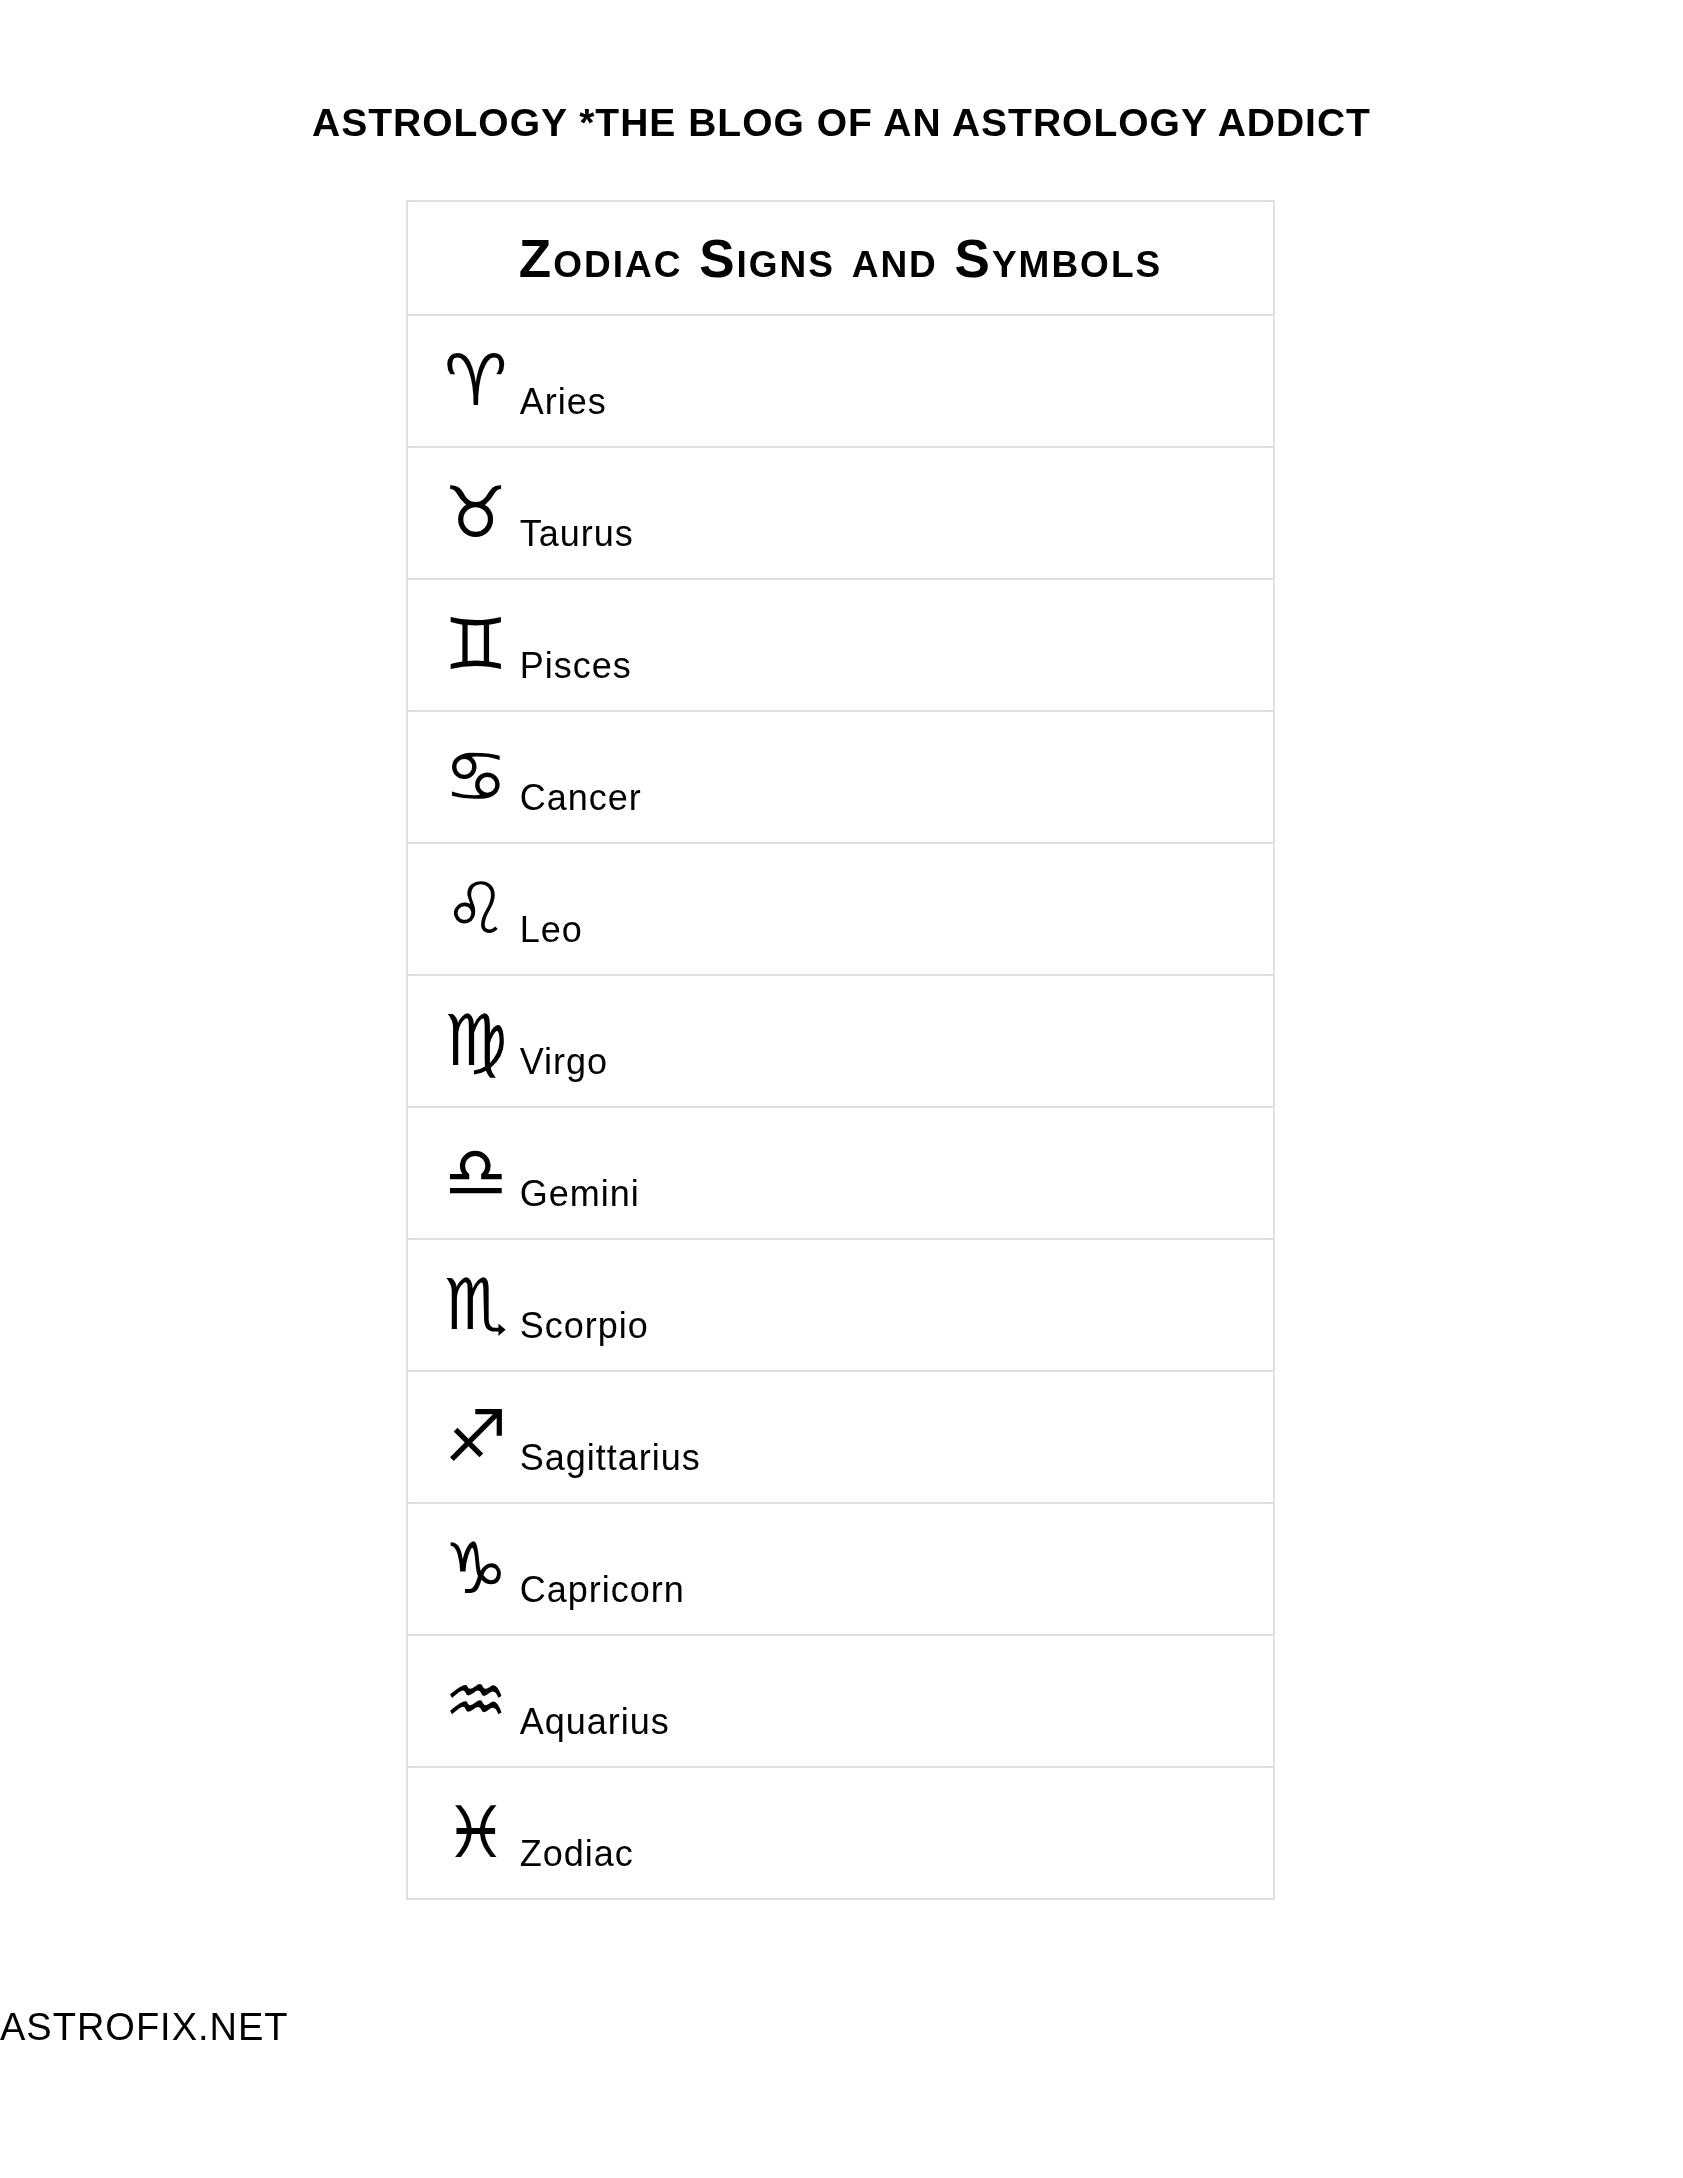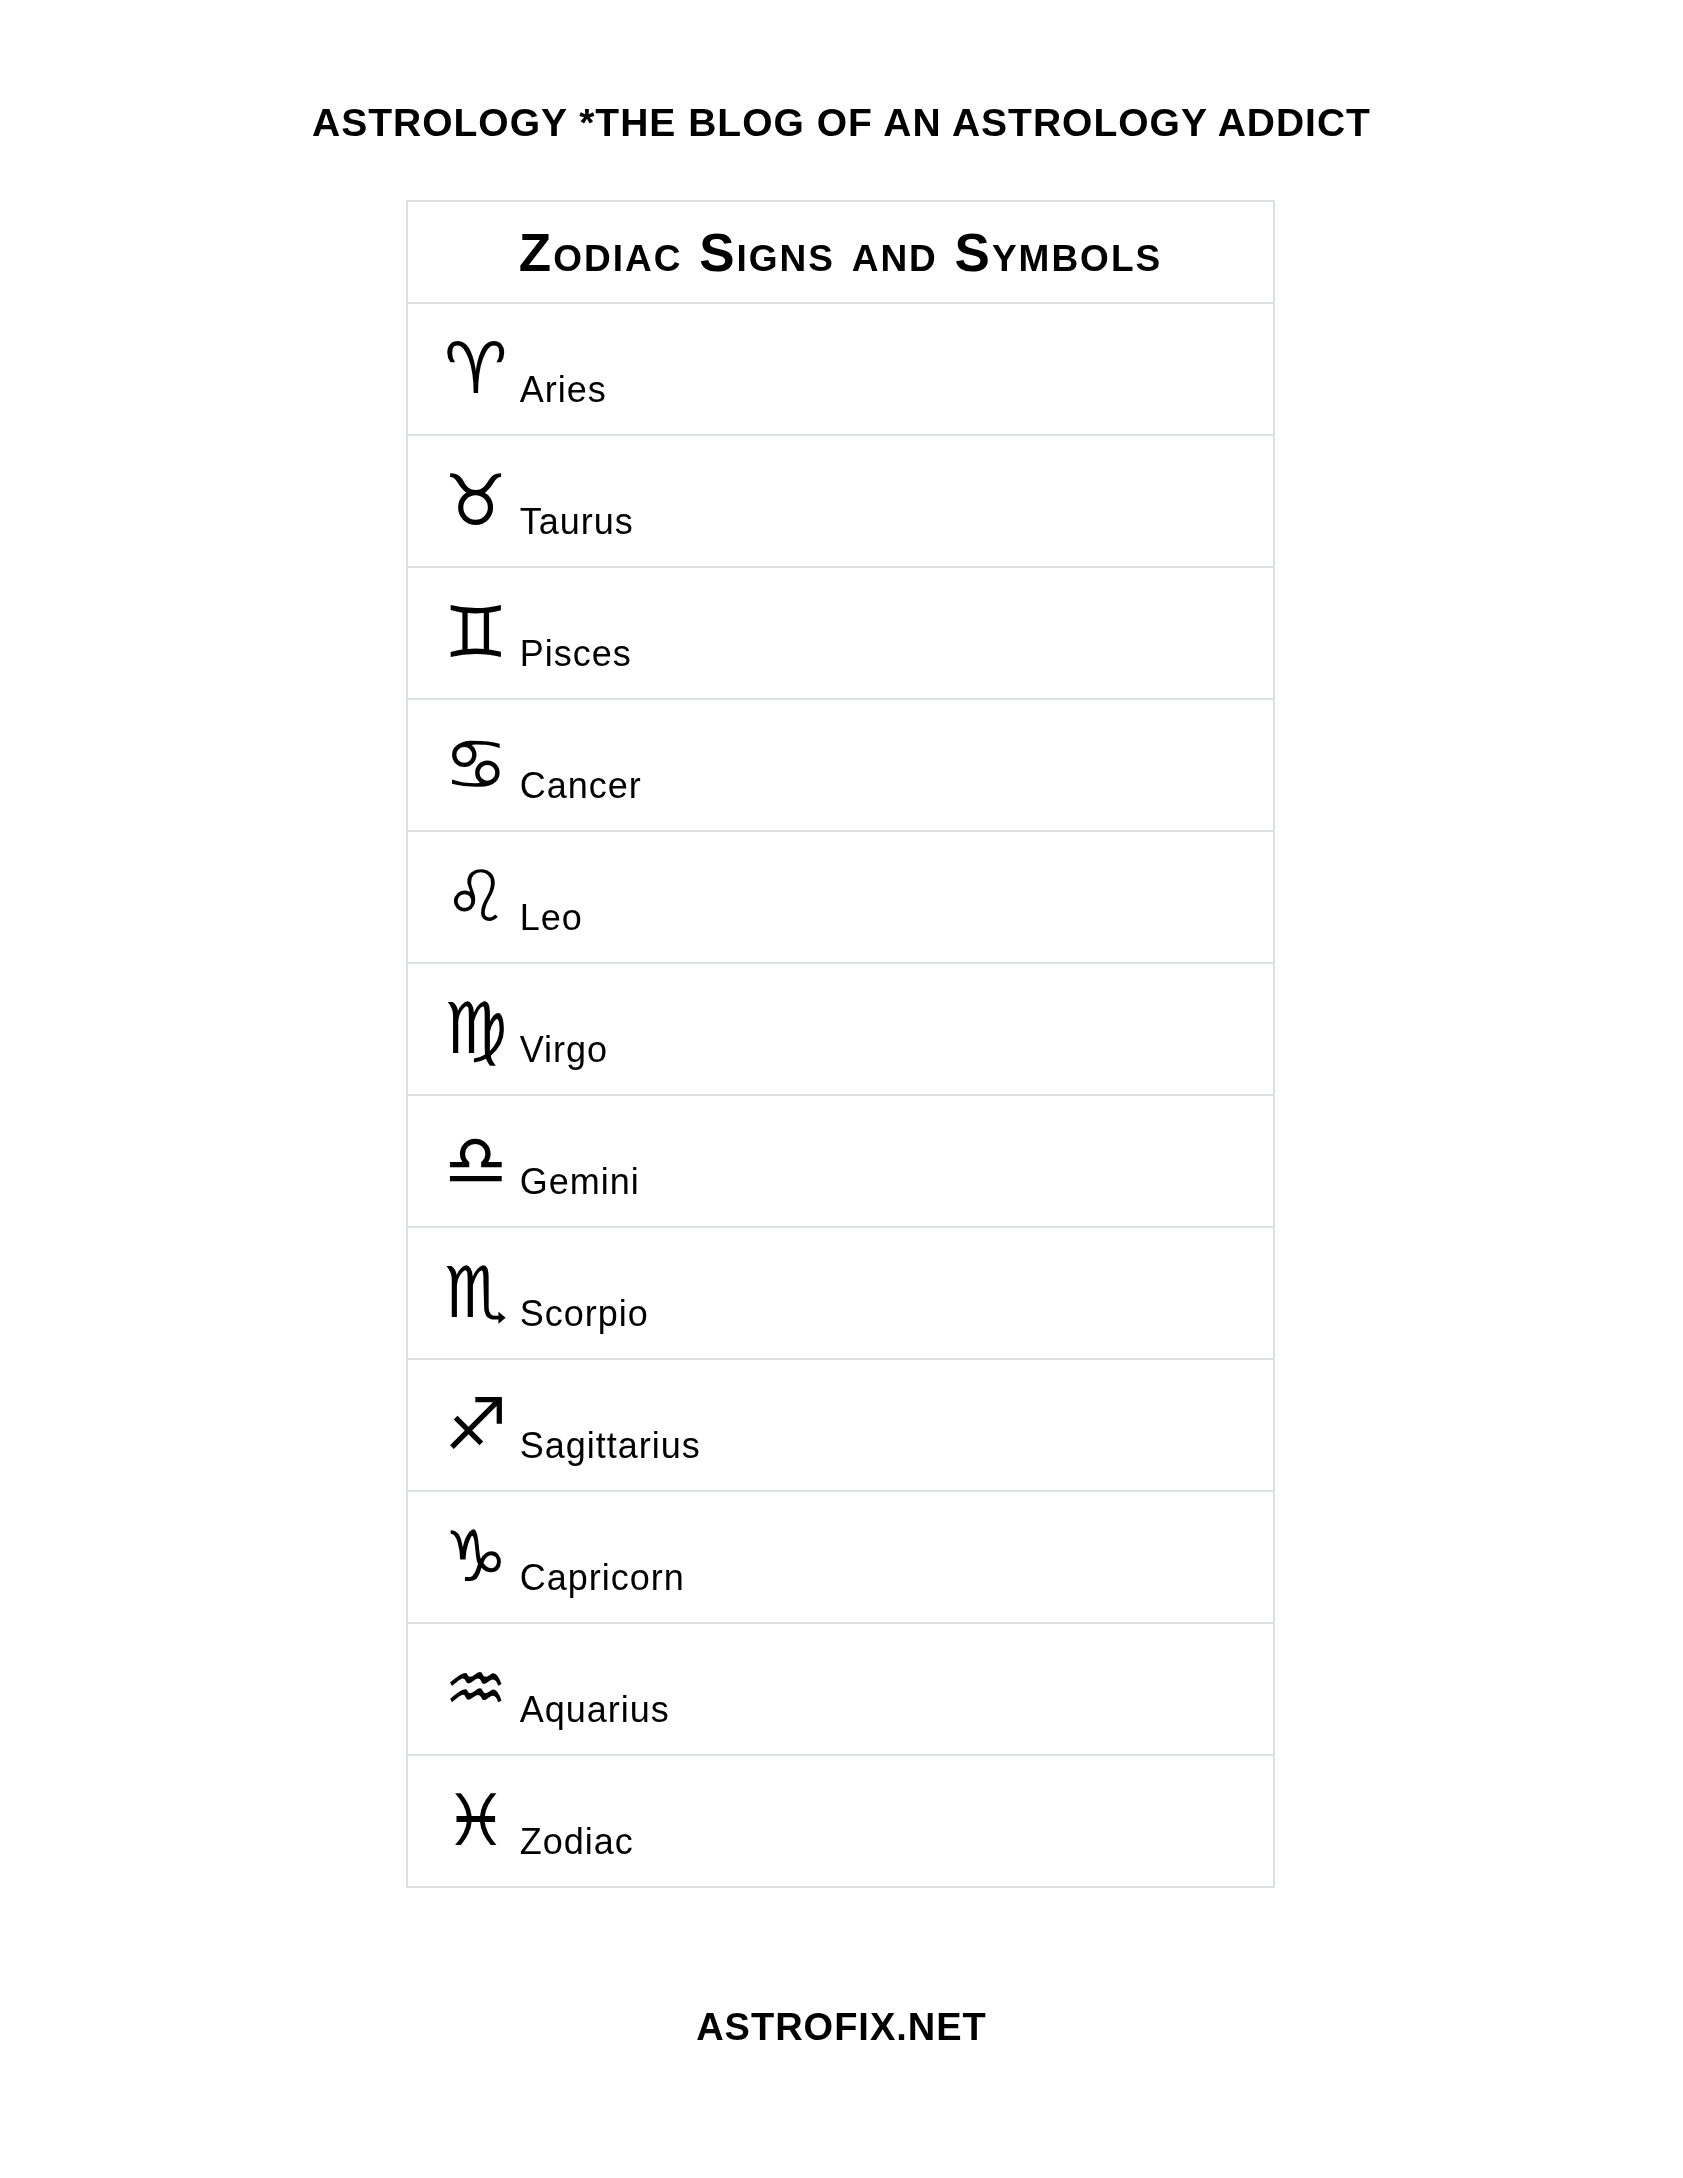--- a/index.html
+++ b/index.html
@@ -29,21 +29,21 @@
   .zodiac-table {
     position: absolute;
     left: 406px;
     top: 200px;
     width: 869px;
     box-sizing: border-box;
     border: 2px solid #dde1e6;
     background: #ffffff;
   }
   .title-row {
-    height: 100px;
+    height: 112px;
     box-sizing: border-box;
     display: flex;
     align-items: center;
     justify-content: center;
   }
   .table-title {
     font-variant: small-caps;
     font-weight: 700;
     font-size: 53px;
     letter-spacing: 2px;
@@ -75,23 +75,23 @@
     letter-spacing: 1px;
     position: relative;
     top: 9px;
     margin-top: 36px;
   }
   .page-footer {
     position: absolute;
     top: 2008px;
     left: 0;
     width: 100%;
-    text-align: center;
+    text-align: left;
     font-size: 38px;
-    font-weight: 700;
+    font-weight: 400;
     letter-spacing: 1px;
     line-height: 1;
     white-space: nowrap;
   }
 </style>
 </head>
 <body>
 
 <div class="page-header">
   <span>ASTROLOGY *THE BLOG OF AN ASTROLOGY ADDICT</span>

